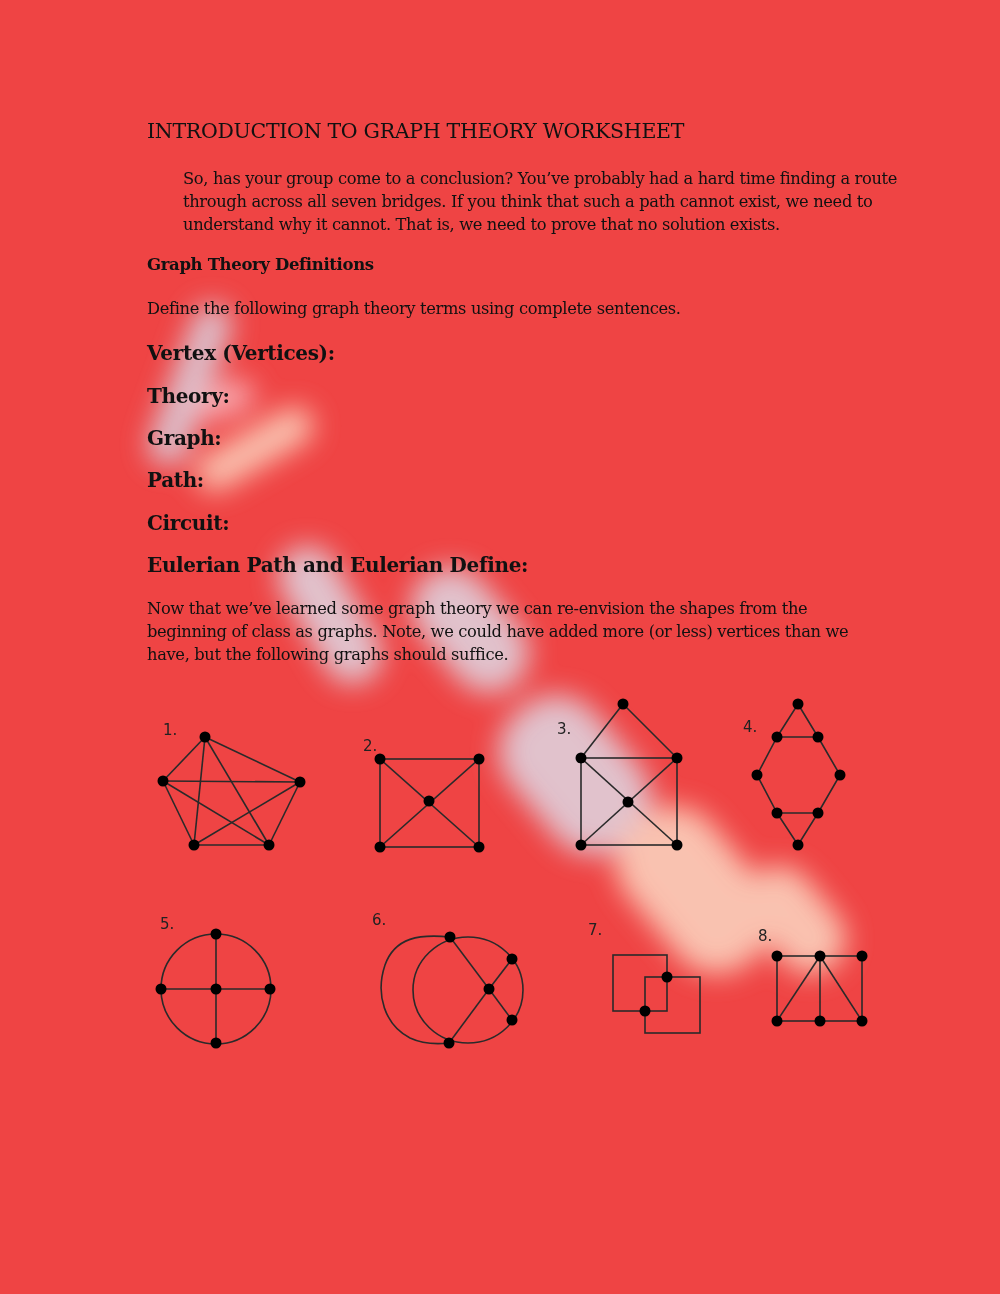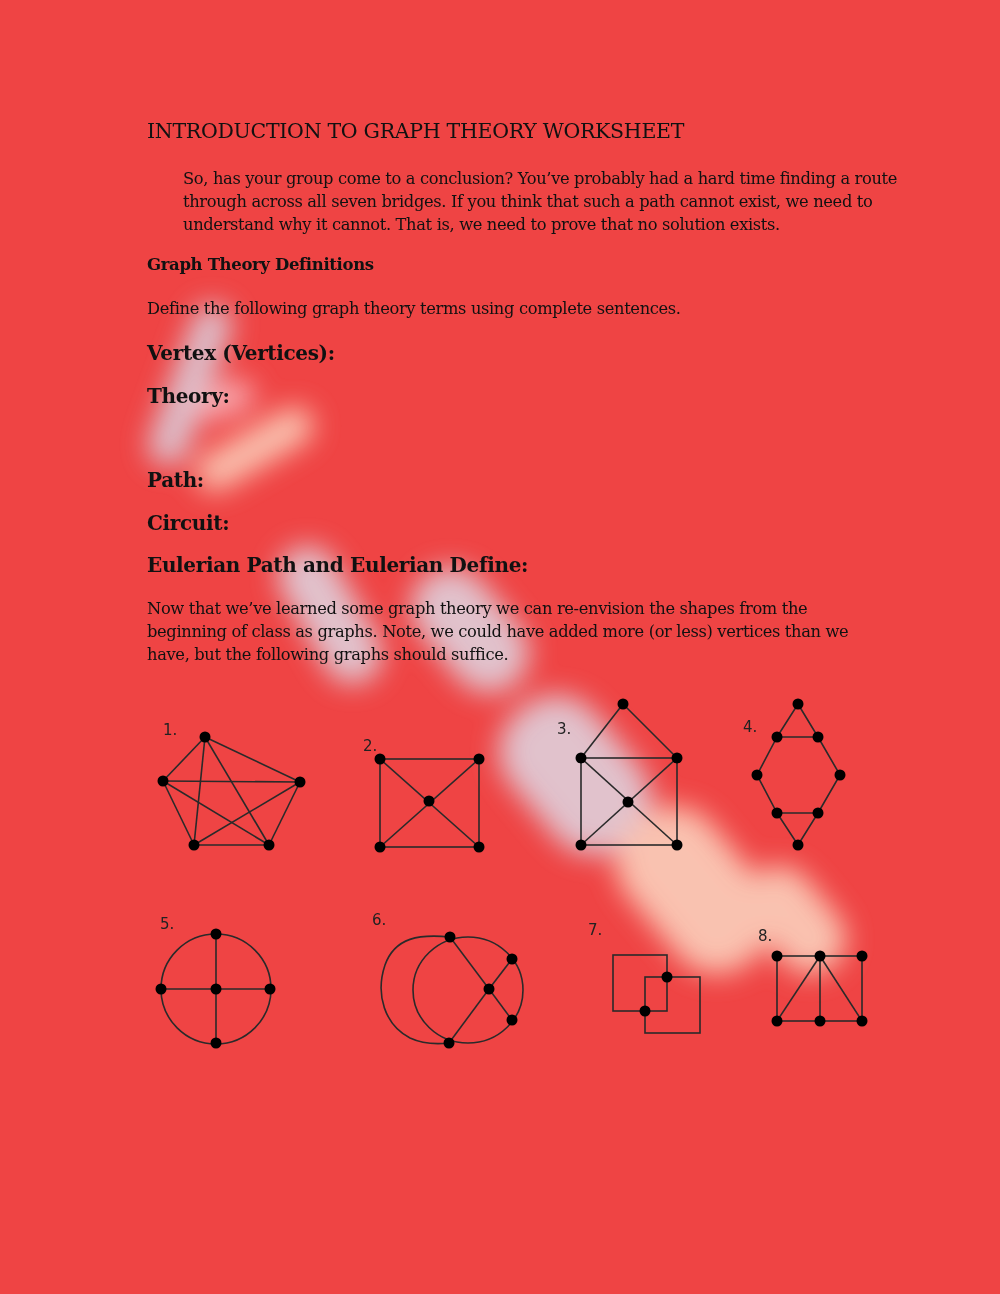--- a/index.html
+++ b/index.html
@@ -44,20 +44,21 @@
   <h1 class="text title">INTRODUCTION TO GRAPH THEORY WORKSHEET</h1>
 
   <p class="text para p1">So, has your group come to a conclusion? You’ve probably had a hard time finding a route through across all seven bridges. If you think that such a path cannot exist, we need to understand why it cannot. That is, we need to prove that no solution exists.</p>
 
   <p class="text heading h-defs">Graph Theory Definitions</p>
 
   <p class="text para p2">Define the following graph theory terms using complete sentences.</p>
 
   <p class="text term" style="top:341px;">Vertex (Vertices):</p>
   <p class="text term" style="top:384px;">Theory:</p>
+  <p class="text term" style="top:426px;">Graph:</p>
   <p class="text term" style="top:468px;">Path:</p>
   <p class="text term" style="top:511px;">Circuit:</p>
   <p class="text term" style="top:553px;">Eulerian Path and Eulerian Define:</p>
 
   <p class="text para p3">Now that we’ve learned some graph theory we can re-envision the shapes from the beginning of class as graphs. Note, we could have added more (or less) vertices than we have, but the following graphs should suffice.</p>
 
   <svg class="graphs" width="1000" height="1294" viewBox="0 0 1000 1294">
     <g stroke="#2a2a2a" stroke-width="1.6" fill="none">
 
       <g>

